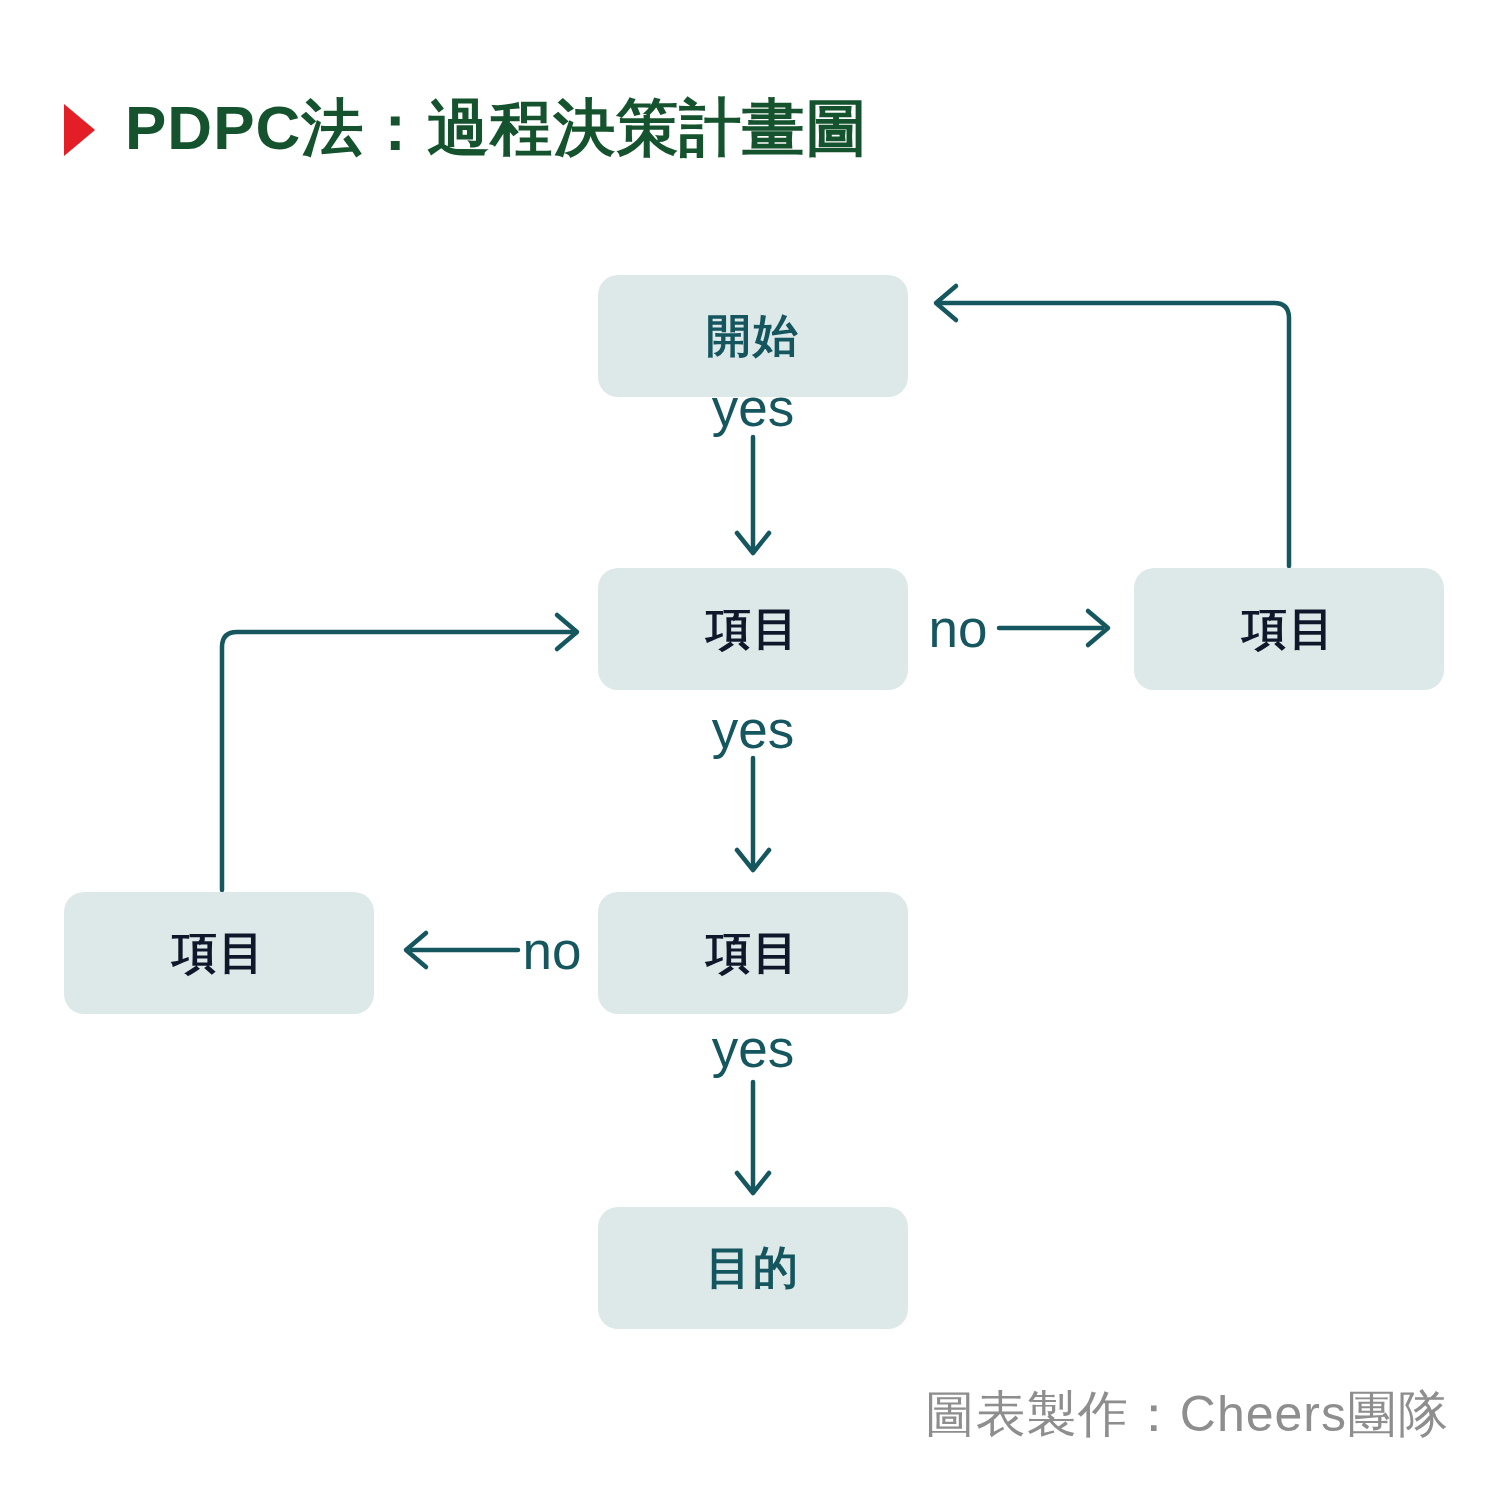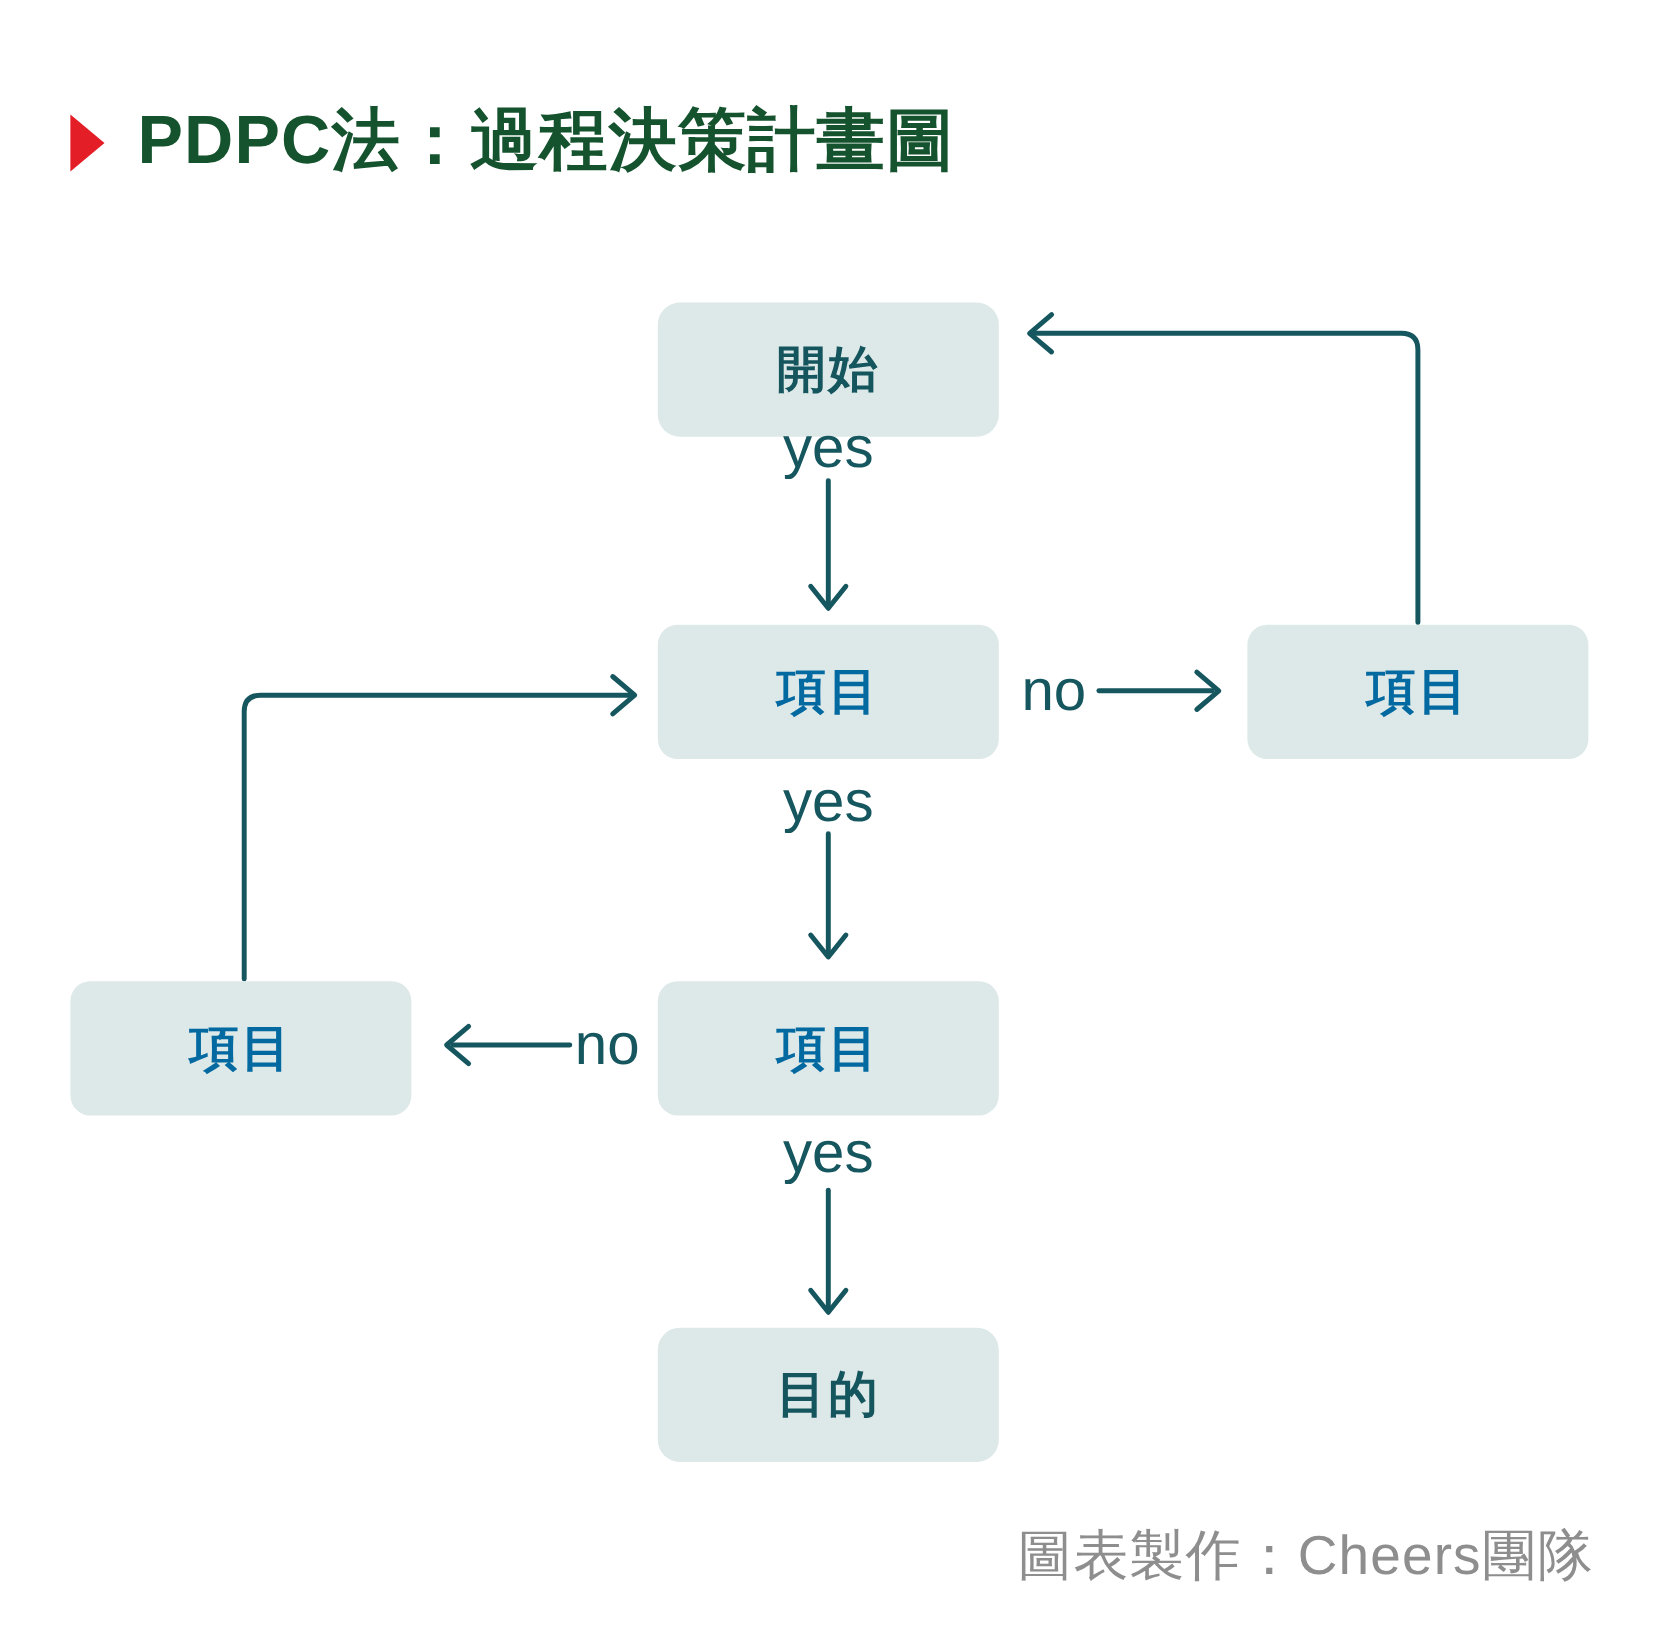--- a/index.html
+++ b/index.html
@@ -31,21 +31,21 @@
   }
   
   .node{
     position:absolute;
     width:310px;height:122px;
     background:#dde9e8;border-radius:20px;
     display:flex;align-items:center;justify-content:center;
     font-size:45px;font-weight:700;letter-spacing:2px;
   }
   .node.dark{color:#14555e;}
-  .node.light{color:#0369a1;border-radius:18px;}
+  .node.light{color:#0f172a;}
   .node-start {left:598px;top:247px;margin-top:28px;}
   .node-item-upper{left:598px;top:568px;}
   .node-item-right{left:1134px;top:568px;}
   .node-item-lower{left:598px;top:892px;}
   .node-item-left {left:64px; top:892px;}
   .node-goal {left:598px;top:1207px;}
   
   .edge-label{
     position:absolute;transform:translate(-50%,-50%);
     font-size:53px;color:#16575f;line-height:1;

